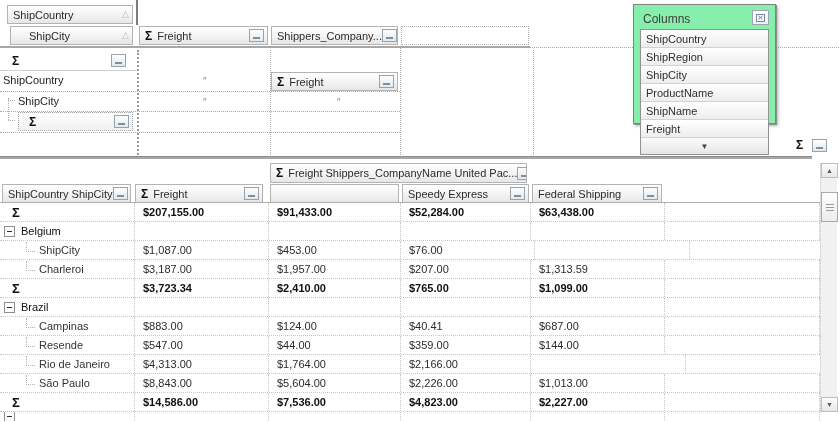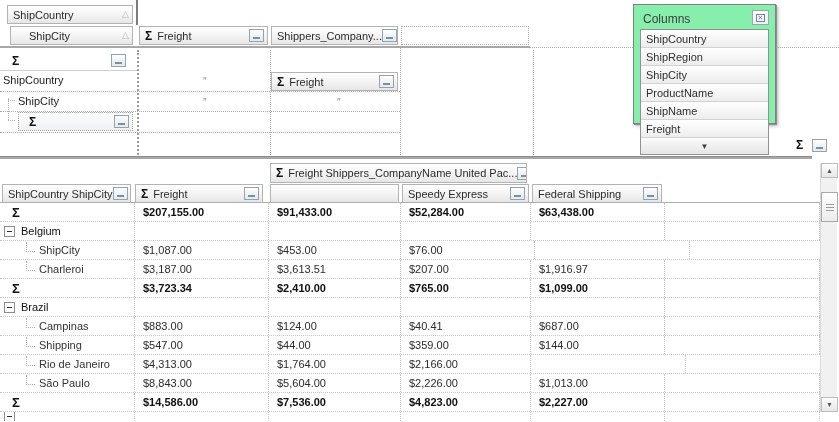--- a/index.html
+++ b/index.html
@@ -229,23 +229,23 @@
       <div class="c c4">$76.00</div>
       <div class="c c5"></div>
     </div>
       <div class="grow t-city">
       <div class="c c0">
 
         <span class="tree-elbow"></span>
         <span class="rlabel">Charleroi</span>
       </div>
       <div class="c c1">$3,187.00</div>
-      <div class="c c2">$3,613.51</div>
+      <div class="c c2">$1,957.00</div>
       <div class="c c3">$207.00</div>
-      <div class="c c4">$1,916.97</div>
+      <div class="c c4">$1,313.59</div>
       <div class="c c5"></div>
     </div>
       <div class="grow t-total">
       <div class="c c0">
 
         <span class="rlabel">Σ</span>
       </div>
       <div class="c c1">$3,723.34</div>
       <div class="c c2">$2,410.00</div>
       <div class="c c3">$765.00</div>
@@ -273,21 +273,21 @@
       <div class="c c1">$883.00</div>
       <div class="c c2">$124.00</div>
       <div class="c c3">$40.41</div>
       <div class="c c4">$687.00</div>
       <div class="c c5"></div>
     </div>
       <div class="grow t-city">
       <div class="c c0">
 
         <span class="tree-elbow"></span>
-        <span class="rlabel">Shipping</span>
+        <span class="rlabel">Resende</span>
       </div>
       <div class="c c1">$547.00</div>
       <div class="c c2">$44.00</div>
       <div class="c c3">$359.00</div>
       <div class="c c4">$144.00</div>
       <div class="c c5"></div>
     </div>
       <div class="grow t-city">
       <div class="c c0">
 

